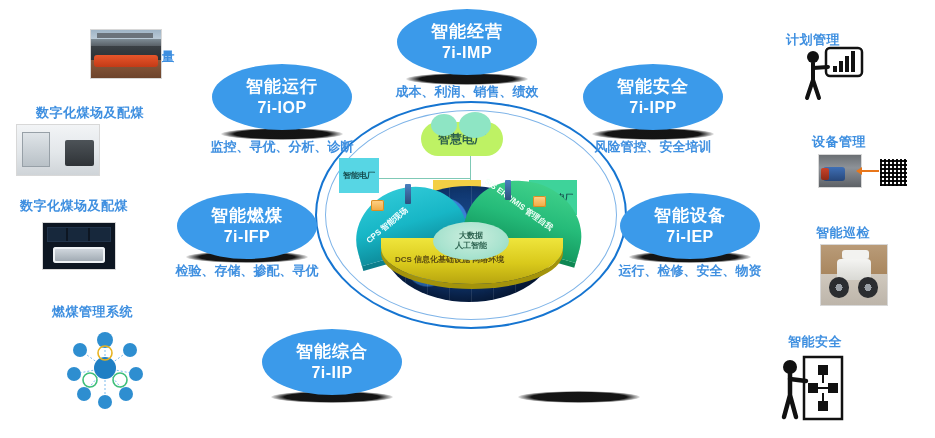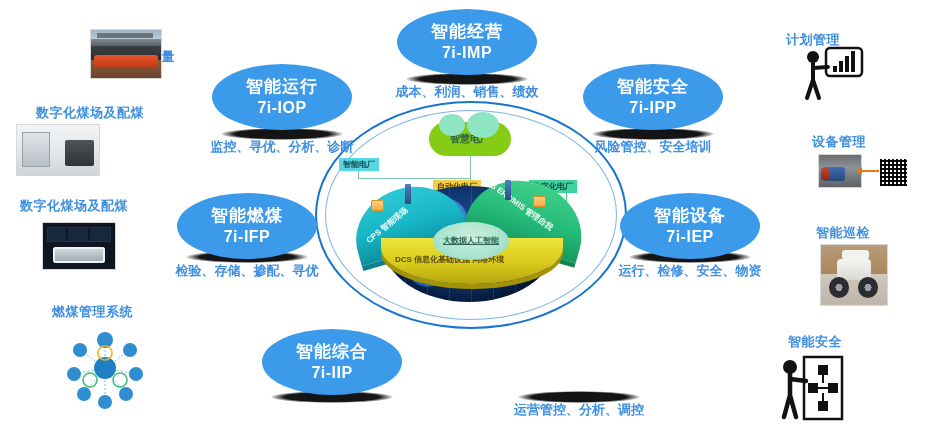--- a/index.html
+++ b/index.html
@@ -191,34 +191,34 @@
     border-radius:0 0 100px 100px / 0 0 40px 40px;
     box-shadow:0 5px 0 #a3930b;
   }
   .seg-txt{
     position:absolute;color:#5a4b12;font-size:8px;font-weight:bold;
     white-space:nowrap;
   }
   .core{
     position:absolute;left:96px;top:104px;width:76px;height:38px;border-radius:50%;
     background:radial-gradient(ellipse at 50% 40%,#cdeede 0%,#a9e3cf 60%,#8ed6bf 100%);
+    display:flex;flex-direction:column;align-items:center;justify-content:center;
+    color:#2d6350;font-size:8px;font-weight:bold;line-height:1.25;
+  }
+  .cloud{
+    position:absolute;left:84px;top:4px;width:82px;height:34px;
+    background:#bef264;border-radius:20px;
     display:flex;align-items:center;justify-content:center;
-    color:#2d6350;font-size:8px;font-weight:bold;line-height:1.25;text-decoration:underline;
-  }
-  .cloud{
-    position:absolute;left:92px;top:4px;width:82px;height:34px;
-    background:#84cc16;border-radius:20px;
-    display:flex;align-items:center;justify-content:center;
-    color:#2b5f4d;font-size:10px;font-weight:bold;
+    color:#2b5f4d;font-size:12px;font-weight:bold;
   }
   .cloud:before{content:"";position:absolute;left:10px;top:-8px;width:26px;height:22px;background:#8ee5c4;border-radius:50%;}
   .cloud:after{content:"";position:absolute;right:12px;top:-10px;width:32px;height:26px;background:#8ee5c4;border-radius:50%;}
 
   .tagbox{
-    position:absolute;font-size:8px;font-weight:bold;padding:1px 4px;white-space:nowrap;
+    position:absolute;font-size:8px;font-weight:bold;padding:12px 4px;white-space:nowrap;
     color:#14484a;
   }
   .tag-cyan{background:#57d6e4;}
   .tag-green{background:#3ed39a;}
   .tag-orange{background:#f3cf45;color:#5a4308;}
 
   .lead{position:absolute;background:#7fc9b6;}
   .lead.v{width:1px;}
   .lead.h{height:1px;}
   .lead.orange{background:#d8b24a;}
@@ -322,21 +322,20 @@
   </div>
   <div class="caption" style="left:600px;top:262px;width:180px;">运行、检修、安全、物资</div>
 
   <div class="shadow" style="left:271px;top:391px;width:122px;"></div>
   <div class="node" style="left:262px;top:329px;">
     <span class="n-title">智能综合</span>
     <span class="n-code">7i-IIP</span>
   </div>
 
   <div class="shadow" style="left:518px;top:391px;width:122px;"></div>
-  <div class="caption" style="left:489px;top:401px;width:180px;">运营管控、分析、调控</div>
 
   <div class="side-label" style="left:94px;top:9px;margin-top:39px;">燃料自动计量</div>
   <div class="thumb ph-conveyor" style="left:90px;top:29px;width:72px;height:50px;"></div>
 
   <div class="side-label" style="left:36px;top:104px;">数字化煤场及配煤</div>
   <div class="thumb ph-machine" style="left:16px;top:124px;width:84px;height:52px;"></div>
 
   <div class="side-label" style="left:20px;top:197px;">数字化煤场及配煤</div>
   <div class="thumb ph-coalyard" style="left:42px;top:222px;width:74px;height:48px;"></div>
 

